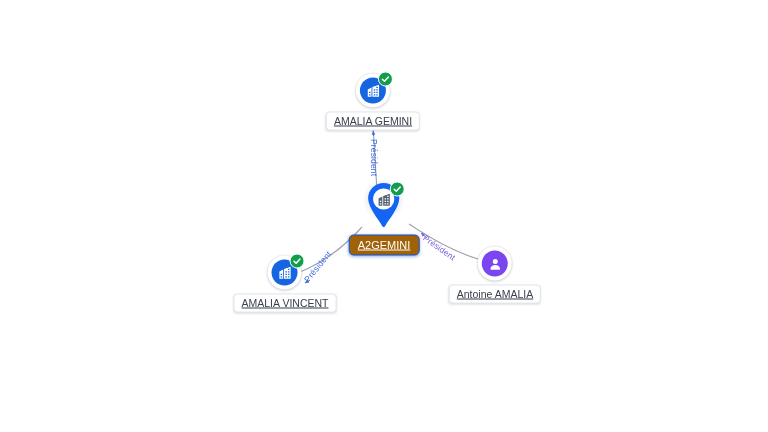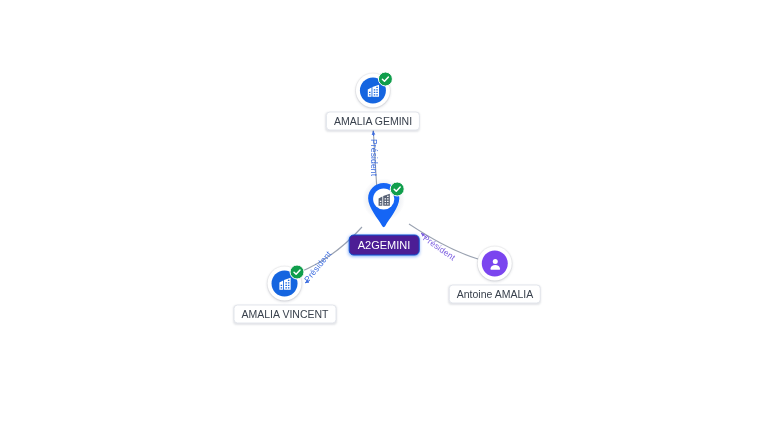--- a/index.html
+++ b/index.html
@@ -76,23 +76,24 @@
     margin-top:4px;
     padding:2px 7px 3px 7px;
     border-radius:4px;
     font-size:10.5px;
     line-height:12px;
     white-space:nowrap;
     background:#ffffff;
     color:#39414d;
     border:1px solid #e3e6ec;
     box-shadow:0 1px 2px rgba(40,50,80,.13);
+    text-decoration:underline;
   }
   .label.selected{
-    background:#4c1d95;
+    background:#a16207;
     color:#ffffff;
     border:1px solid #0d52d0;
     border-radius:5px;
     font-size:11px;
     padding:3px 8px 4px 8px;
     box-shadow:0 1px 3px rgba(21,101,245,.42);
   }
 
   
   .edge-label{
@@ -171,21 +172,21 @@
         <div class="pin-badge">
           <svg width="9" height="9" viewBox="0 0 24 24" fill="none" stroke="#ffffff" stroke-width="4" stroke-linecap="round" stroke-linejoin="round">
             <path d="M4 12.5 L9.5 18 L20 6.5"></path>
           </svg>
         </div>
       </div>
     </div>
     <div class="label selected">A2GEMINI</div>
   </div>
 
-  <div class="node" style="left:285px;top:295px;">
+  <div class="node" style="left:285px;top:284px;">
     <div class="node-figure">
       <div class="ring">
         <div class="disc company">
           <svg width="15" height="15" viewBox="0 0 24 24" fill="#ffffff">
             <path d="M3 21V9.5l6-3.2V21H3zm7.4 0V5.6L21 2v19H10.4zM5 19h2.4v-2H5v2zm0-4h2.4v-2H5v2zm7.6 4H15v-2h-2.4v2zm0-4H15v-2h-2.4v2zm0-4H15V9h-2.4v2zm4 8H19v-2h-2.4v2zm0-4H19v-2h-2.4v2zm0-4H19V9h-2.4v2zm0-4H19V5h-2.4v2z"></path>
           </svg>
         </div>
         <div class="badge">
           <svg width="9" height="9" viewBox="0 0 24 24" fill="none" stroke="#ffffff" stroke-width="4" stroke-linecap="round" stroke-linejoin="round">
             <path d="M4 12.5 L9.5 18 L20 6.5"></path>

